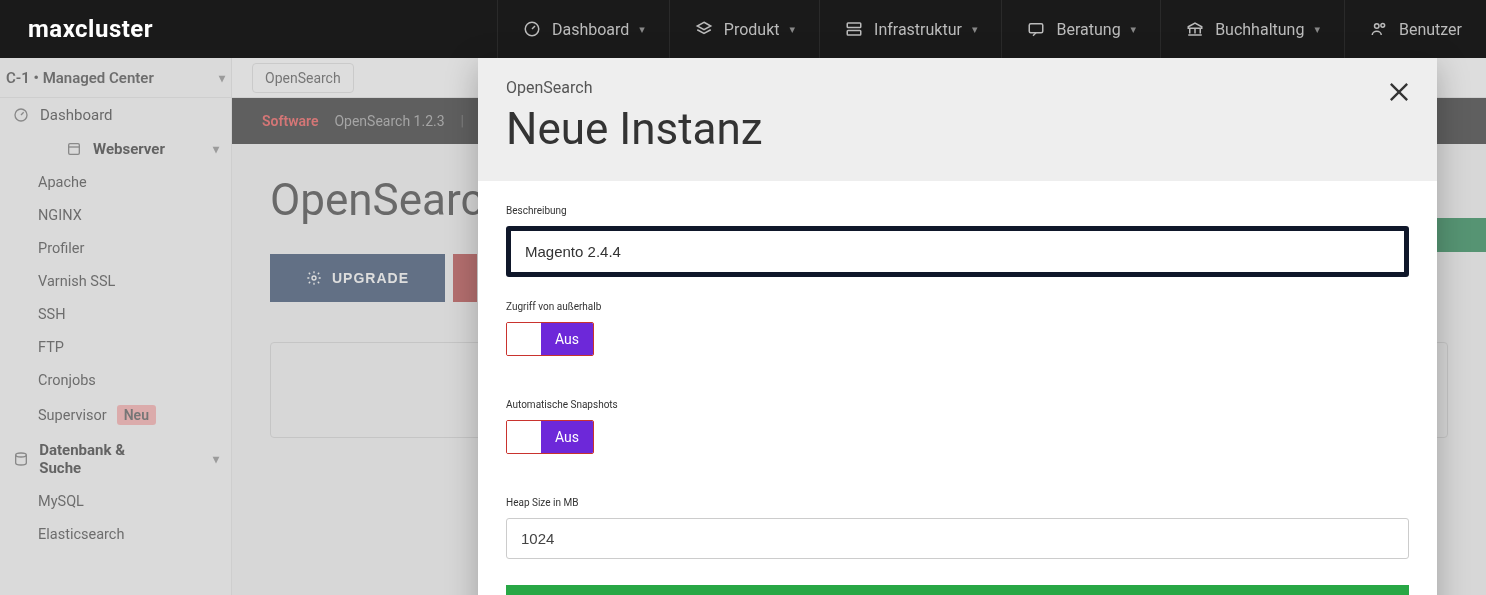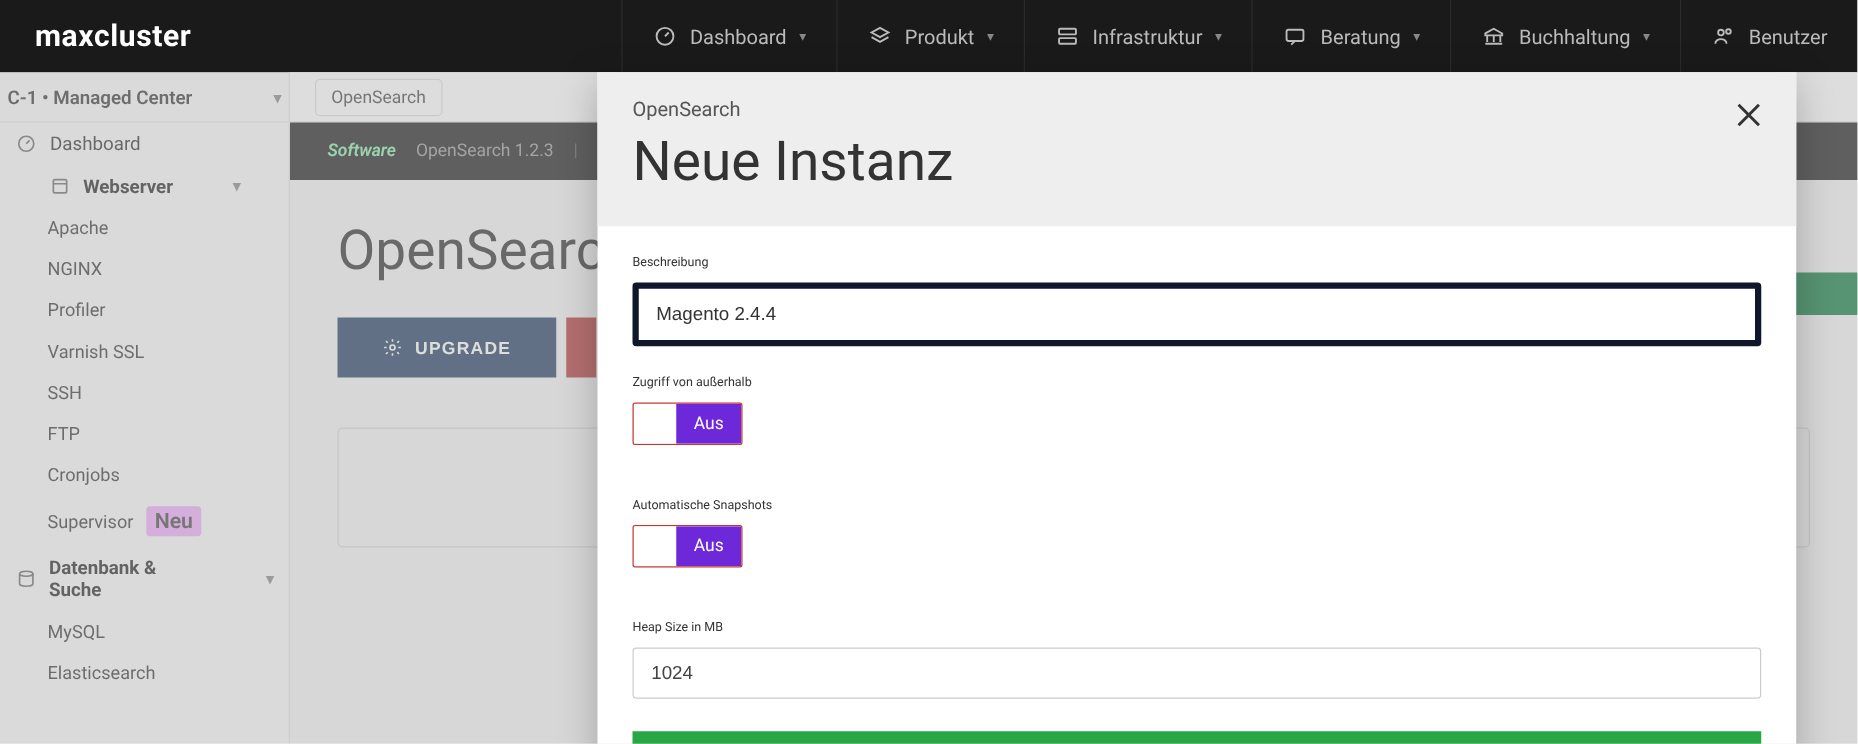--- a/index.html
+++ b/index.html
@@ -68,26 +68,26 @@
   display: flex;
   align-items: center;
   gap: 10px;
   padding: 8px 12px;
   color: #2c2c2c;
   font-size: 15px;
   cursor: pointer;
 }
 .sidebar-item .sicon { width: 18px; height: 18px; display: inline-flex; align-items: center; justify-content: center; color: #666;}
 .sidebar-item.subitem { padding-left: 38px; font-size: 14.5px; color: #333; }
-.sidebar-item.category { font-weight: 700; color: #222; justify-content: center; gap: 48px; }
+.sidebar-item.category { font-weight: 700; color: #222; justify-content: flex-end; gap: 48px; }
 .sidebar-item.category .left { display:flex; align-items:center; gap:10px; }
 .badge {
-  background: #f0abfc;
+  background: #fca5a5;
   color: #444;
-  font-size: 17px;
+  font-size: 14px;
   padding: 2px 7px;
   border-radius: 3px;
   font-weight: 600;
 }
 .chev-down { font-size: 12px; color: #888; }
 
 
 .main {
   flex: 1;
   background: #f5f5f5;
@@ -112,21 +112,21 @@
 .sub-bar {
   background: #1a1a1a;
   color: #bbb;
   height: 46px;
   display: flex;
   align-items: center;
   padding: 0 30px;
   gap: 16px;
   font-size: 14px;
 }
-.sub-bar .lbl1 { color: #86efac; font-weight:600;font-style:italic; }
+.sub-bar .lbl1 { color: #ef4444; font-weight:600; }
 .sub-bar .lbl2 { color: #999; }
 .sub-bar .divider { color: #555; }
 .green-strip {
   position: absolute;
   top: 160px;
   right: 0;
   width: 60px;
   height: 34px;
   background: #0a7b3e;
 }

